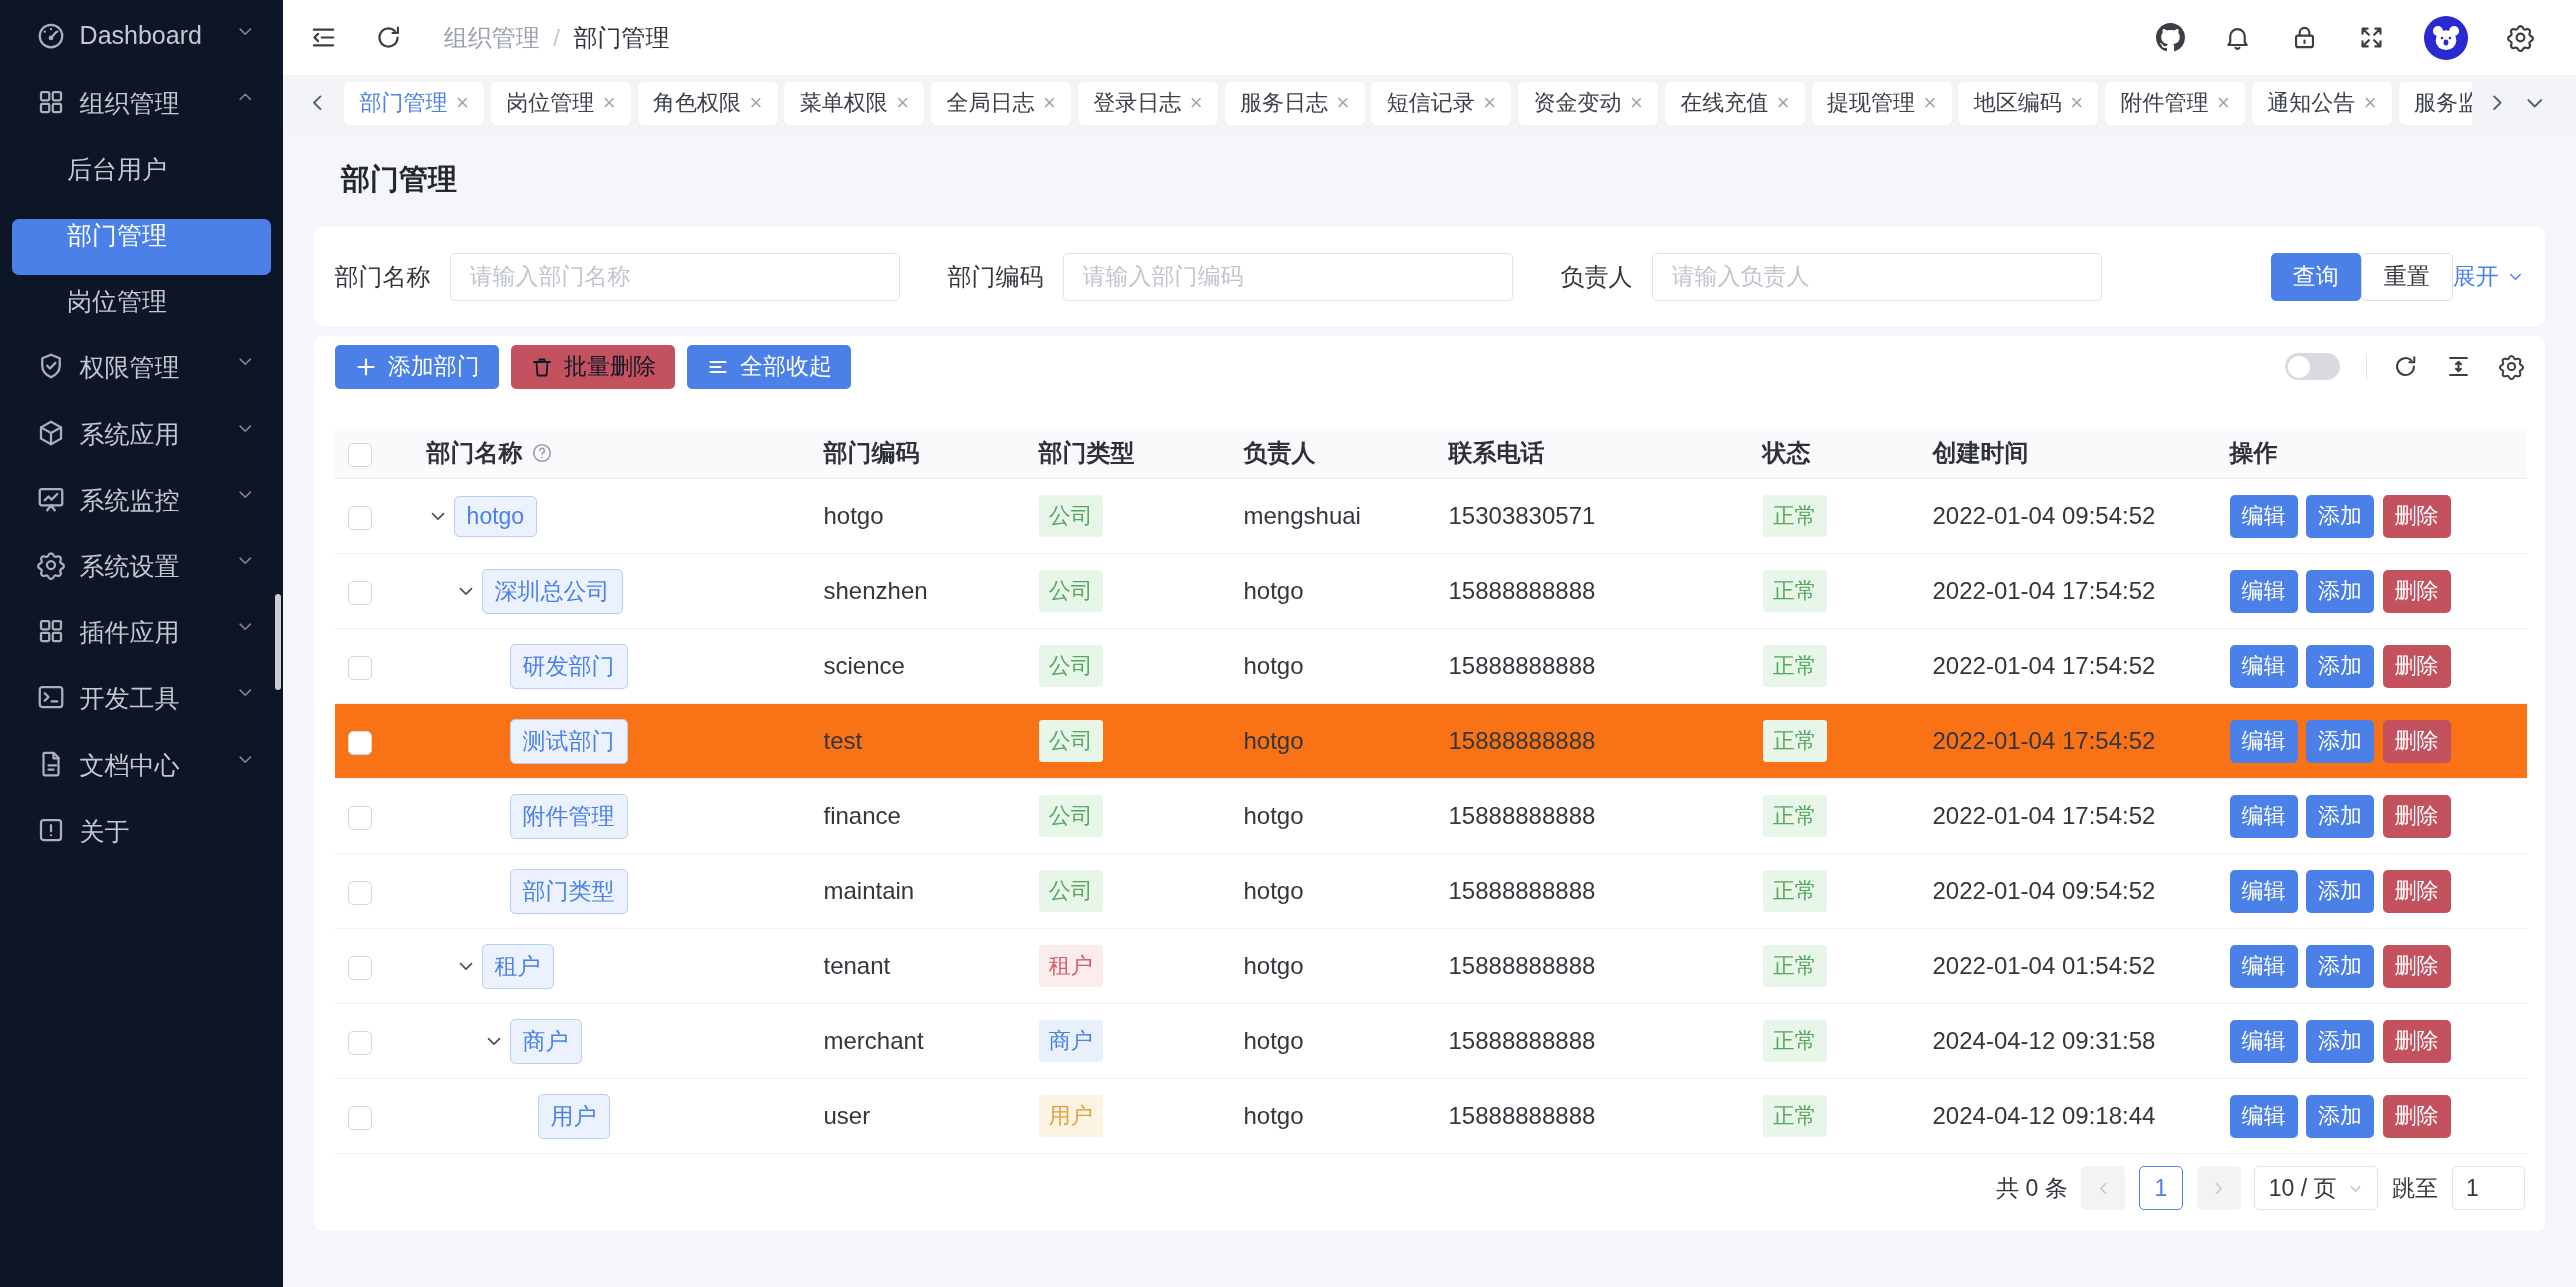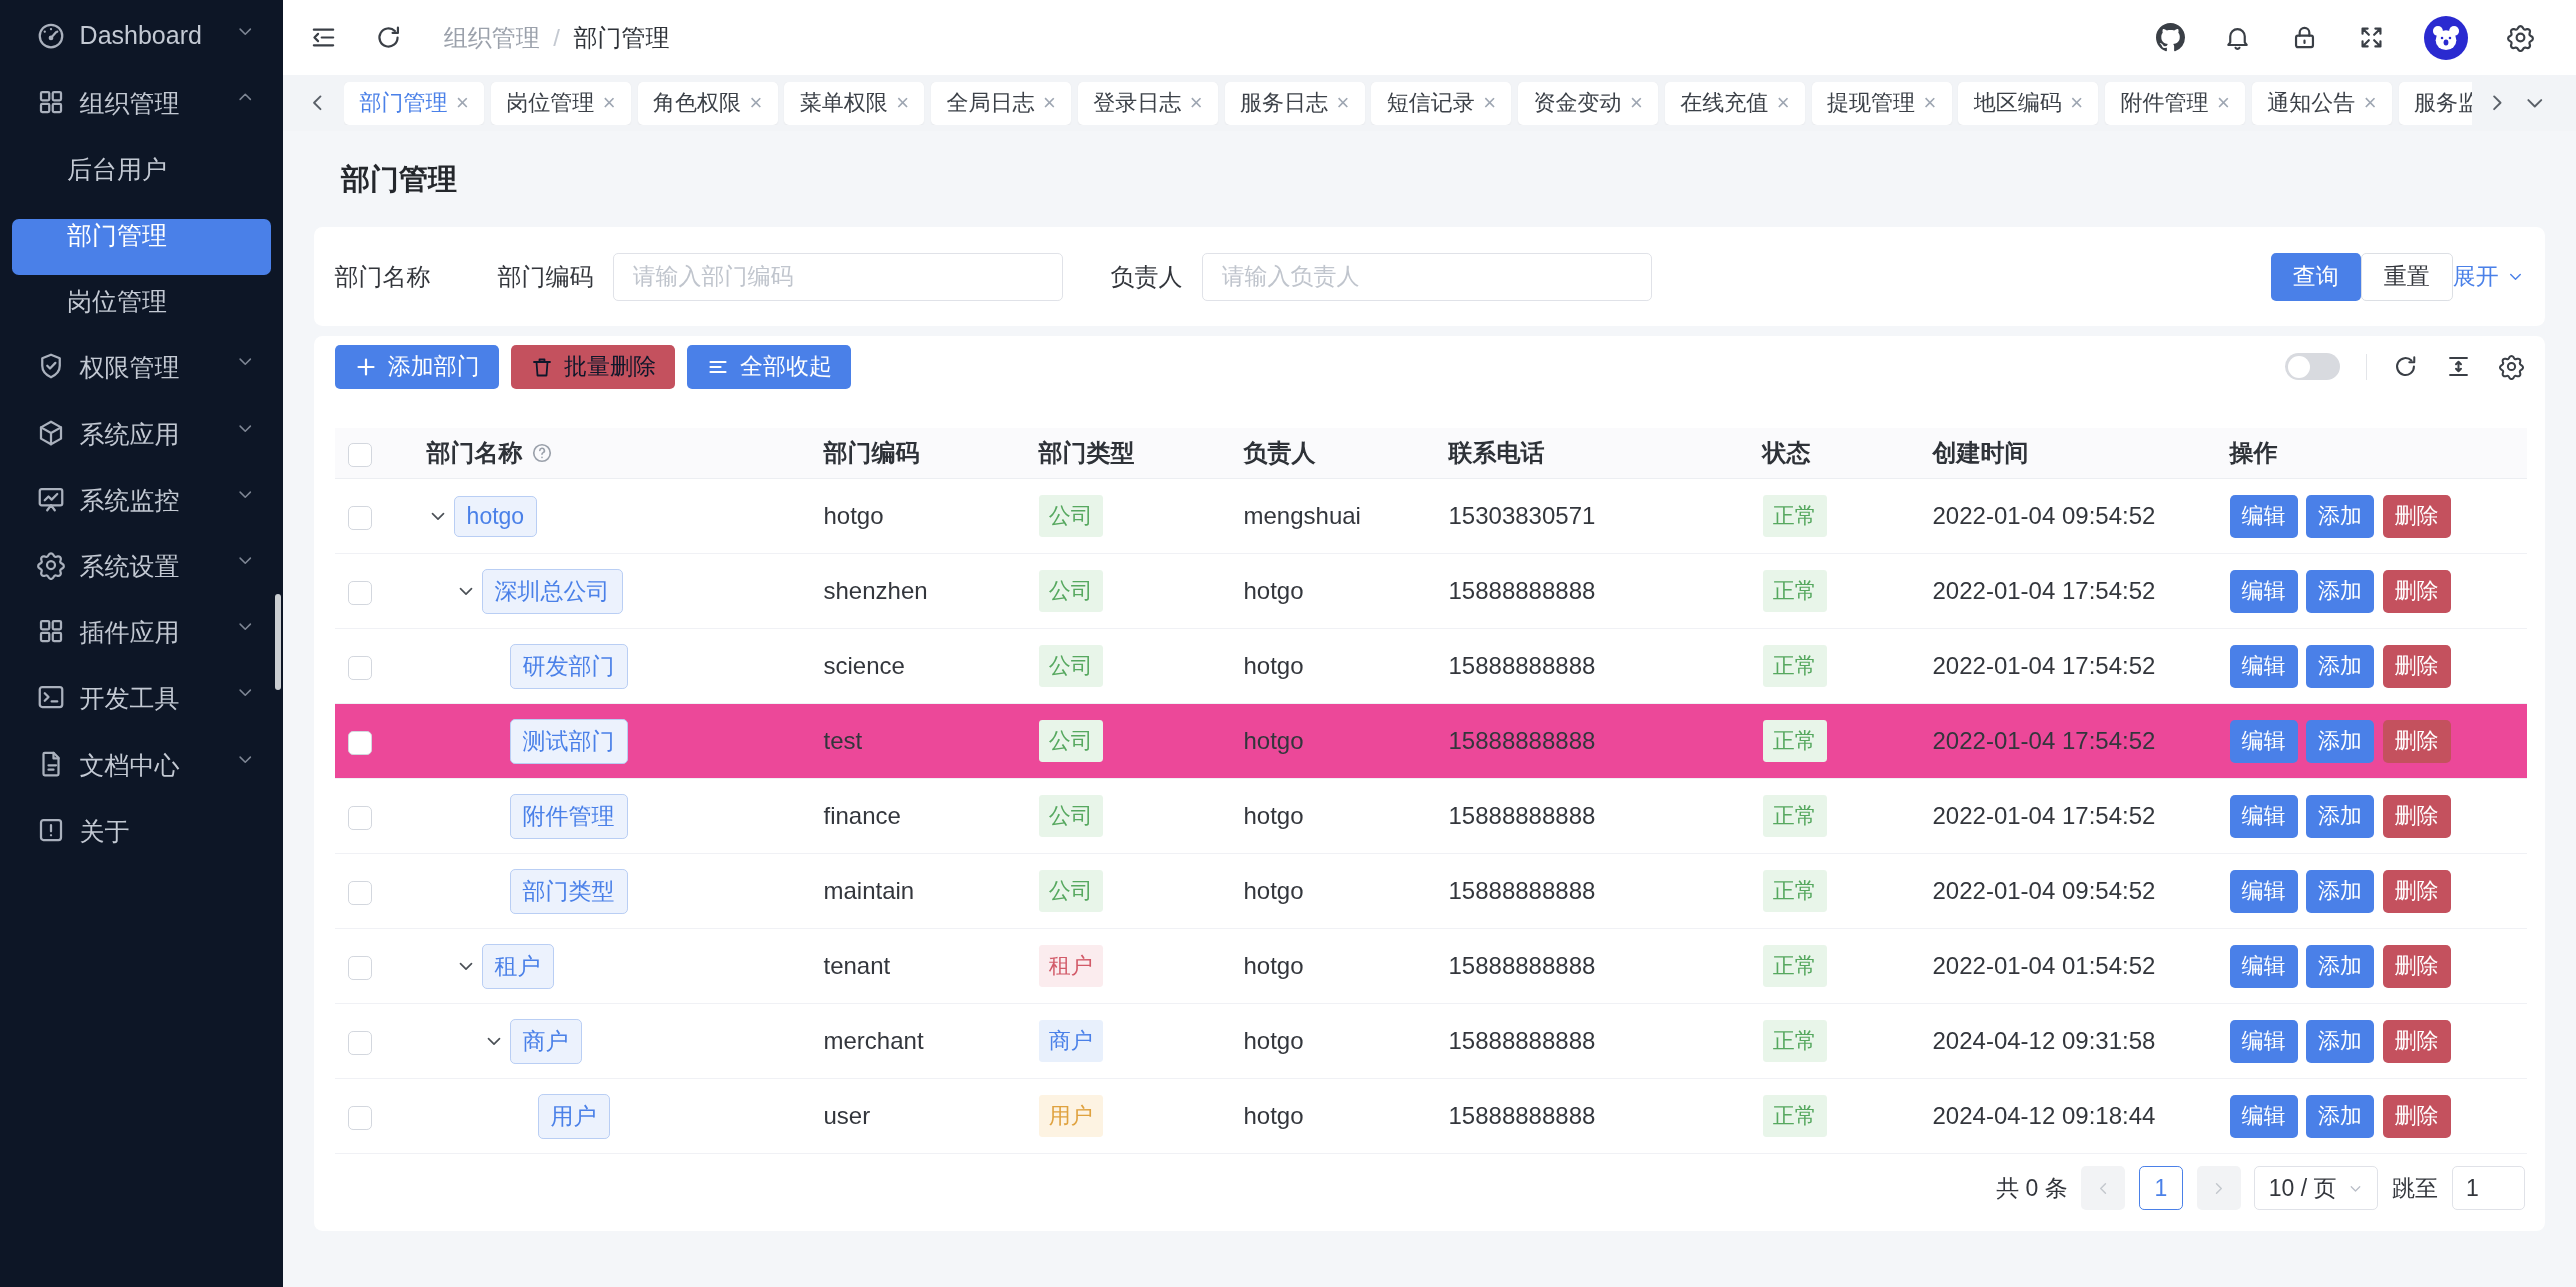--- a/index.html
+++ b/index.html
@@ -75,21 +75,21 @@
   .toolbar-right{margin-left:auto;display:flex;align-items:center;gap:25.6px}
   .switch{width:55px;height:27px;border-radius:13.6px;background:#d8dadf;position:relative;cursor:pointer}
   .switch .knob{position:absolute;left:2.6px;top:2.6px;width:22px;height:22px;border-radius:50%;background:#fff}
   .tb-divider{width:0.9px;height:25.6px;background:#e3e5e9}
   .tbicon{width:27px;height:27px;color:#3a3f46;cursor:pointer}
 
   table.grid{width:100%;border-collapse:collapse;table-layout:fixed;margin-top:39px}
   .grid th{background:#fafafc;font-weight:bold;color:#2e3238;font-size:24px;text-align:left;height:51px;padding:0 0 0 41px;border-bottom:0.9px solid #eceef2}
   .grid th:first-child,.grid td:first-child{padding:0;text-align:center}
   .grid td{height:75px;font-size:24px;color:var(--text);padding:0 0 0 41px;border-bottom:0.9px solid #f0f1f5;background:#fff}
-  .grid tr.hl td{background:#ec4899}
+  .grid tr.hl td{background:#f97316}
   .th-flex{display:inline-flex;align-items:center;gap:8.5px}
   .help-icon{width:22px;height:22px;color:#9aa0aa}
   .checkbox{display:inline-block;width:24px;height:24px;border:1.7px solid #d3d7de;border-radius:5.1px;background:#fff;cursor:pointer;vertical-align:middle}
   .tree-cell{display:flex;align-items:center}
   .tree-indent{flex-shrink:0}
   .tree-chev{width:22px;height:22px;color:#4b5056;margin-right:5.1px;cursor:pointer;flex-shrink:0}
   .tree-spacer{width:27px;flex-shrink:0}
   .name-tag{display:inline-block;padding:6px 12px;border:0.9px solid #b9cef4;background:#ecf2fd;color:var(--primary);border-radius:5.1px;font-size:23px;cursor:pointer;white-space:nowrap}
   .tag{display:inline-block;padding:6px 10.2px;border-radius:3.4px;font-size:22px;white-space:nowrap}
   .tag.green{background:#e8f5e9;color:#56a85f}
@@ -414,20 +414,21 @@
       </span>
   </div>
 
   <div class="content">
     <h1 class="page-title">部门管理</h1>
 
     <section class="card search-card">
       <div style="display:flex;align-items:center" id="search-fields">
           <div class="field">
             <label>部门名称</label>
+            <input placeholder="请输入部门名称" style="">
           </div>
           <div class="field">
             <label>部门编码</label>
             <input placeholder="请输入部门编码" style="">
           </div>
           <div class="field">
             <label>负责人</label>
             <input placeholder="请输入负责人" style="">
           </div>
         </div>

